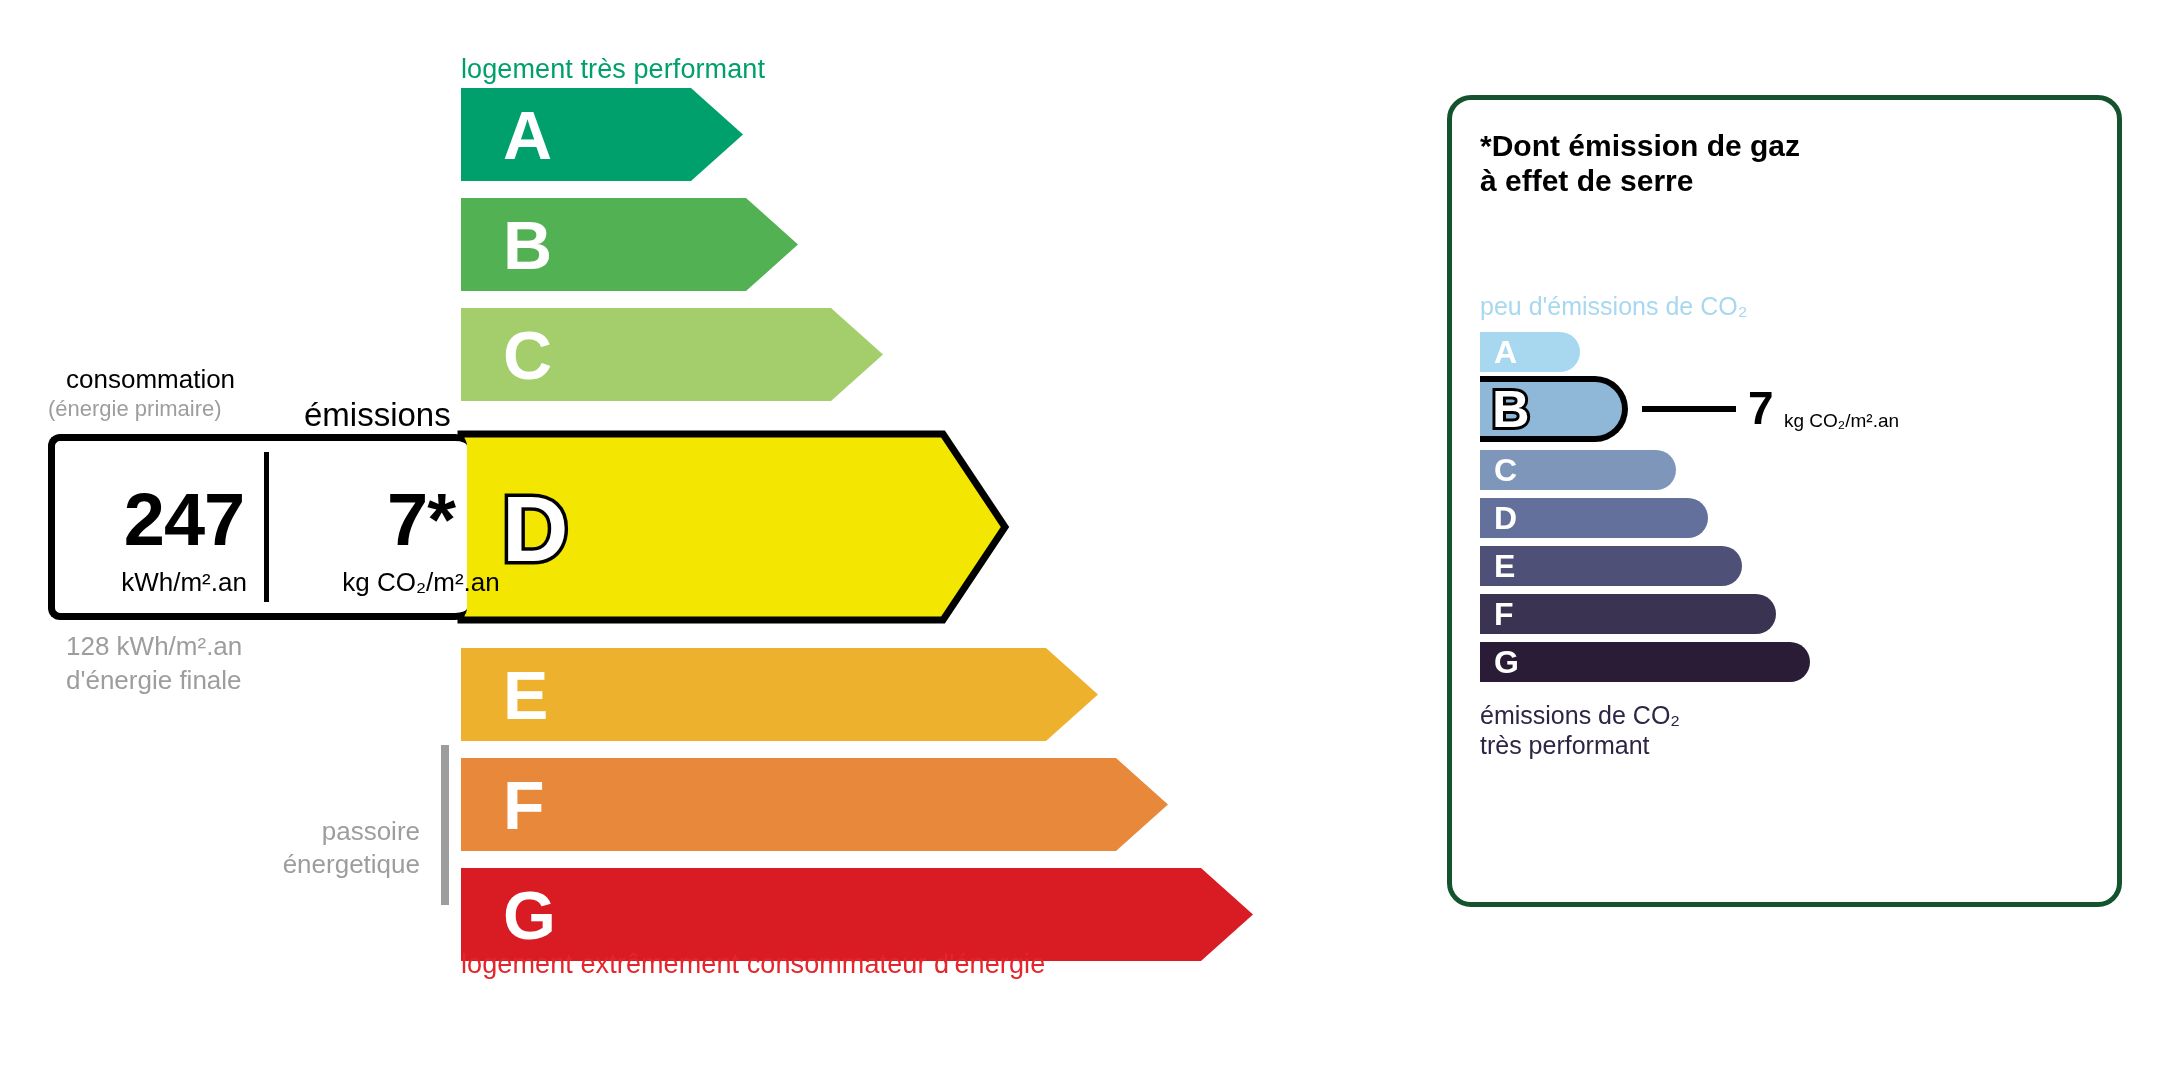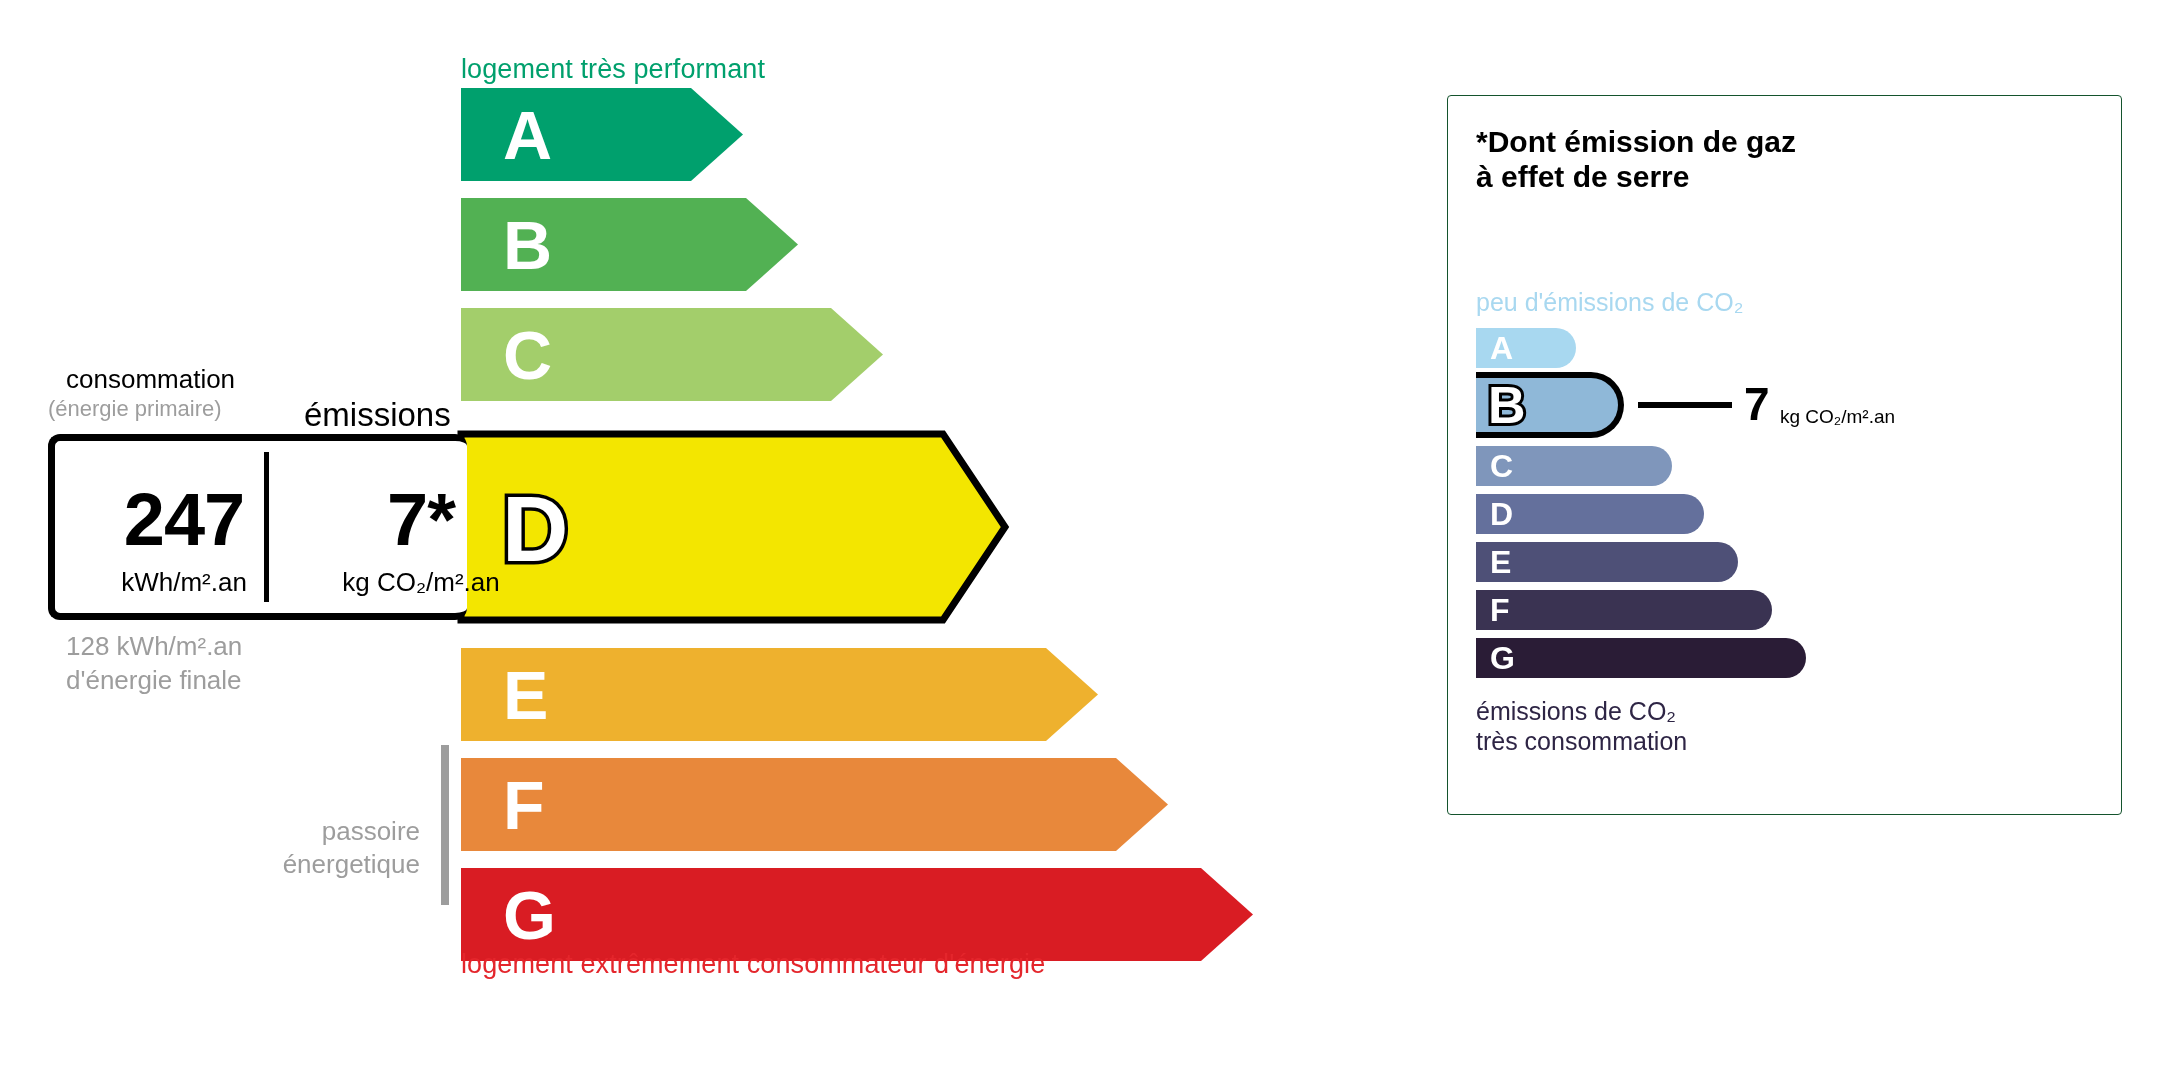--- a/index.html
+++ b/index.html
@@ -73,22 +73,22 @@
   .passoire-bar{
     position:absolute;left:441px;top:745px;width:8px;height:160px;background:#9d9d9d;
   }
   .passoire-txt{
     position:absolute;left:200px;top:815px;width:220px;text-align:right;
     font-size:26px;color:#9d9d9d;line-height:1.25;
   }
 
   
   .co2-panel{
-    position:absolute;left:1447px;top:95px;width:675px;height:720px;
-    border:1px solid #14532d;border-radius:4px;box-sizing:border-box;background:#fff;
+    position:absolute;left:1447px;top:95px;width:675px;height:812px;
+    border:5px solid #14532d;border-radius:24px;box-sizing:border-box;background:#fff;
   }
   .co2-title{
     position:absolute;left:28px;top:28px;
     font-size:30px;font-weight:bold;color:#000;line-height:1.18;white-space:nowrap;
   }
   .co2-top-caption{
     position:absolute;left:28px;top:192px;font-size:25px;color:#a8d8f0;white-space:nowrap;
   }
   .co2-bot-caption{
     position:absolute;left:28px;top:600px;font-size:25px;color:#2e2545;
@@ -257,17 +257,17 @@
     </div>
 
     <div class="co2-row" style="top:542px;">
       <div class="co2-bar" id="co2-G" style="width: 330px; background: rgb(42, 28, 54);">
         <span class="cl">G</span>
       </div>
     </div>
 
     <div class="co2-bot-caption">
       <div>émissions de CO₂</div>
-      <div>très consommation</div>
+      <div>très performant</div>
     </div>
   </div>
 
 </div>
 
 </body></html>

